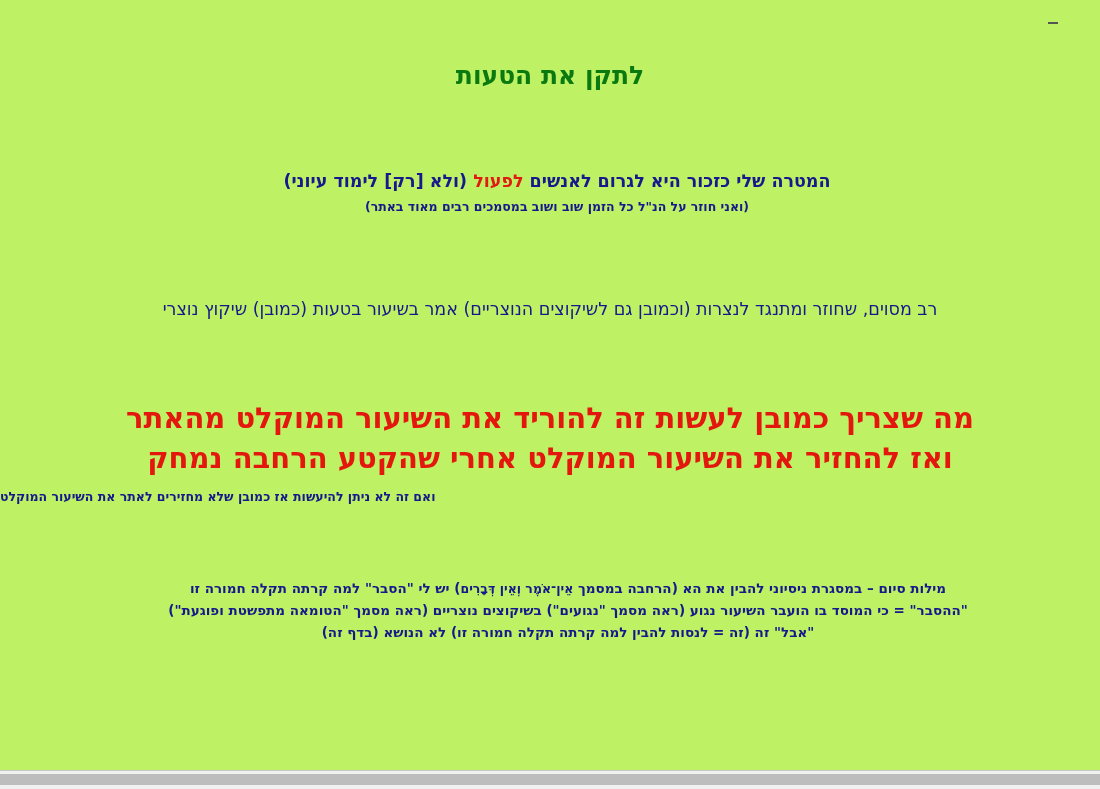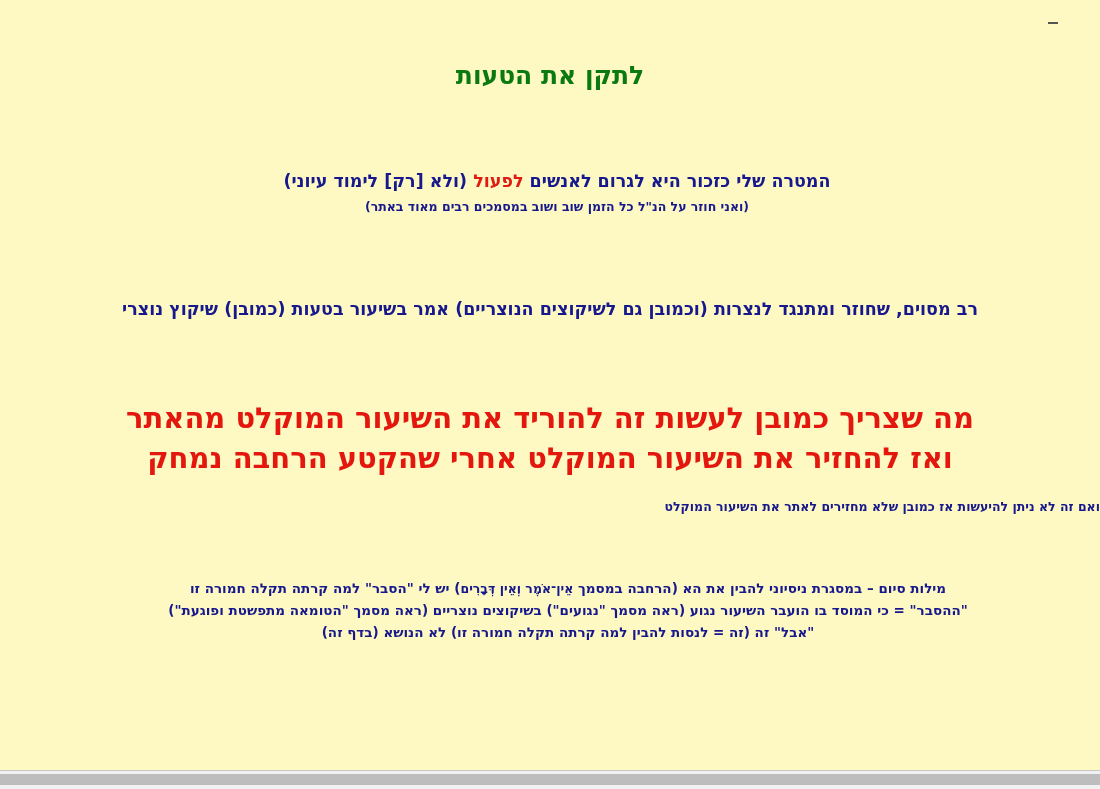--- a/index.html
+++ b/index.html
@@ -6,21 +6,21 @@
   html, body {
     margin: 0;
     padding: 0;
     background: #ffffff;
   }
 
   .page {
     position: relative;
     width: 1100px;
     height: 789px;
-    background: #fef9c3;
+    background: #bef264;
     overflow: hidden;
     font-family: "DejaVu Sans", "Liberation Sans", sans-serif;
     direction: rtl;
   }
 
   
   .corner-mark {
     position: absolute;
     top: 22px;
     left: 1048px;
@@ -69,21 +69,21 @@
     color: #16188c;
     font-weight: bold;
     font-size: 12.5px;
     line-height: 1.4;
     margin-top: 4px;
     white-space: nowrap;
   }
 
   .mid-line {
     color: #16188c;
-    font-weight: bold;
+    font-weight: normal;
     font-size: 17.5px;
     line-height: 1.4;
     white-space: nowrap;
   }
 
   
   .big-red {
     color: #e3170d;
     font-weight: bold;
     font-size: 29px;
@@ -91,22 +91,22 @@
     direction: rtl;
     text-align: center;
     padding: 0 54px;
   }
 
   .big-red-note {
     color: #16188c;
     font-weight: bold;
     font-size: 12.5px;
     line-height: 1.5;
-    margin-top: 20px;
-    text-align: right;
+    margin-top: 10px;
+    text-align: left;
     white-space: nowrap;
   }
 
   
   .closing {
     color: #16188c;
     font-weight: bold;
     font-size: 13.5px;
     line-height: 1.62;
     text-align: center;

